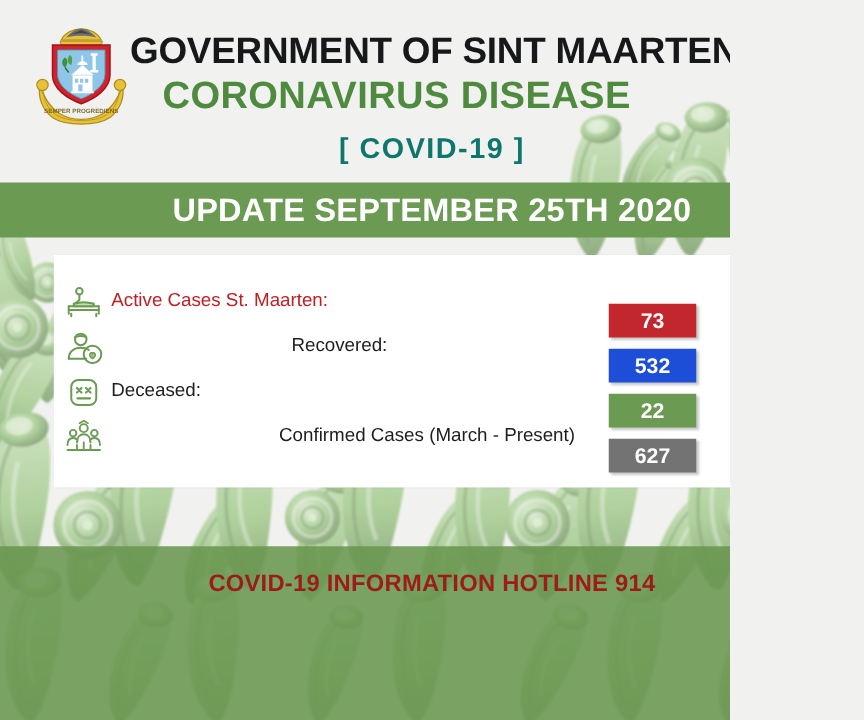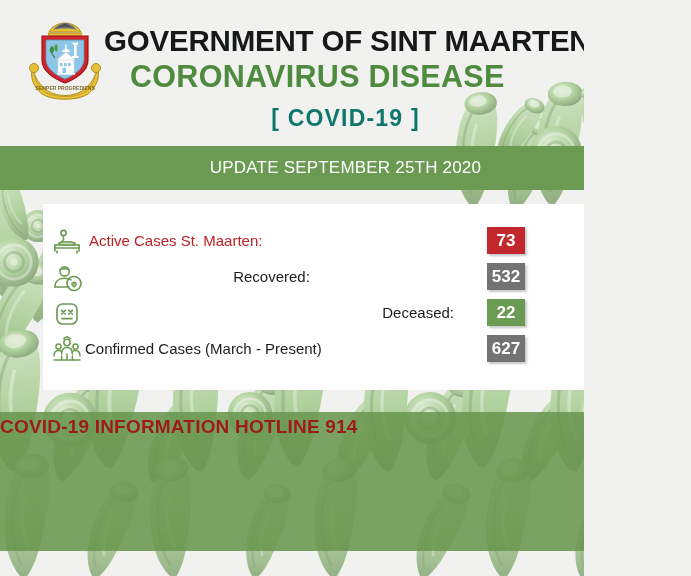--- a/index.html
+++ b/index.html
@@ -89,22 +89,22 @@
     top: 146px;
     width: 691px;
     height: 44px;
     background: #6b9a52;
     z-index: 3;
     display: flex;
     align-items: center;
     justify-content: center;
   }
   .update-banner span {
-    font-size: 17px;
-    font-weight: normal;
+    font-size: 26px;
+    font-weight: bold;
     color: #ffffff;
     letter-spacing: 0.2px;
     white-space: nowrap;
   }
 
   
   .stats-card {
     position: absolute;
     left: 43px;
     top: 204px;
@@ -144,52 +144,52 @@
     color: #1d1d1b;
     white-space: nowrap;
     line-height: 36px;
   }
   .stat-label.active {
     color: #bf2026;
     text-align: left;
     left: 46px;
   }
   .stat-label.indent1 { left: 46px; text-align: center; width: 365px; }
-  .stat-label.indent2 { left: 46px; text-align: right; width: 365px; }
-  .stat-label.wide { left: 42px; text-align: left; width: 375px; }
+  .stat-label.indent2 { left: 46px; text-align: left; width: 365px; }
+  .stat-label.wide { left: 42px; text-align: right; width: 375px; }
 
   .badge {
     position: absolute;
-    top: 4px;
+    top: 20px;
     height: 27px;
     min-width: 30px;
-    padding: 0 4px;
+    padding: 0 20px;
     display: flex;
     align-items: center;
     justify-content: center;
     font-size: 17px;
     font-weight: bold;
     color: #ffffff;
     box-shadow: 2px 2px 2px rgba(0,0,0,0.22);
   }
   .badge.red   { background: #c1272d; left: 444px; }
   .badge.green { background: #6b9a52; left: 444px; }
 
   
   .footer {
     position: absolute;
     left: 0;
-    top: 412px;
+    top: 437px;
     width: 691px;
     height: 139px;
     background: rgba(105,150,80,0.88);
     z-index: 3;
-    padding-top: 0;
+    padding-top: 16px;
     box-sizing: border-box;
-    text-align: left;
+    text-align: center;
   }
   .footer-hotline {
     font-size: 19px;
     font-weight: bold;
     color: #9e1b1b;
     letter-spacing: 0.2px;
     line-height: 29px;
     white-space: nowrap;
   }
   .footer-line {
@@ -374,21 +374,21 @@
       <svg class="stat-icon" viewBox="0 0 32 32" fill="none" stroke="#6b9a52" stroke-width="1.6" stroke-linecap="round" stroke-linejoin="round" aria-hidden="true">
         <path d="M9 9.5 a4.6 4.6 0 1 1 9.2 0 a4.6 4.6 0 1 1 -9.2 0Z"></path>
         <path d="M9.2 7.6 Q13.6 6 18 7.6" stroke-width="1.5"></path>
         <path d="M4 25 C4 19 8.4 16.2 13.6 16.2 C16 16.2 18.2 16.8 20 17.9" stroke-width="1.6"></path>
         <path d="M4 25 L18 25"></path>
         <circle cx="23" cy="21.5" r="7"></circle>
         <path d="M23 25 C20.6 23.4 20.2 21.6 21.2 20.6 C22 19.8 23 20.2 23 21
                  C23 20.2 24 19.8 24.8 20.6 C25.8 21.6 25.4 23.4 23 25Z" fill="#9cc185" stroke="#6b9a52" stroke-width="1.1"></path>
       </svg>
       <div class="stat-label indent1">Recovered:</div>
-      <div class="badge green" style="background: #737373;">532</div>
+      <div class="badge green" style="background: #1d4ed8;">532</div>
     </div>
 
     <div class="stat-row r2">
       <svg class="stat-icon" viewBox="0 0 32 32" fill="none" stroke="#6b9a52" stroke-width="1.6" stroke-linecap="round" stroke-linejoin="round" aria-hidden="true">
         <rect x="6" y="6" width="20" height="20" rx="5.5" ry="5.5"></rect>
         <path d="M10.6 12.4 L14.2 16 M14.2 12.4 L10.6 16" stroke-width="1.7"></path>
         <path d="M17.8 12.4 L21.4 16 M21.4 12.4 L17.8 16" stroke-width="1.7"></path>
         <path d="M11 20.6 L21 20.6" stroke-width="1.8"></path>
       </svg>
       <div class="stat-label indent2">Deceased:</div>

